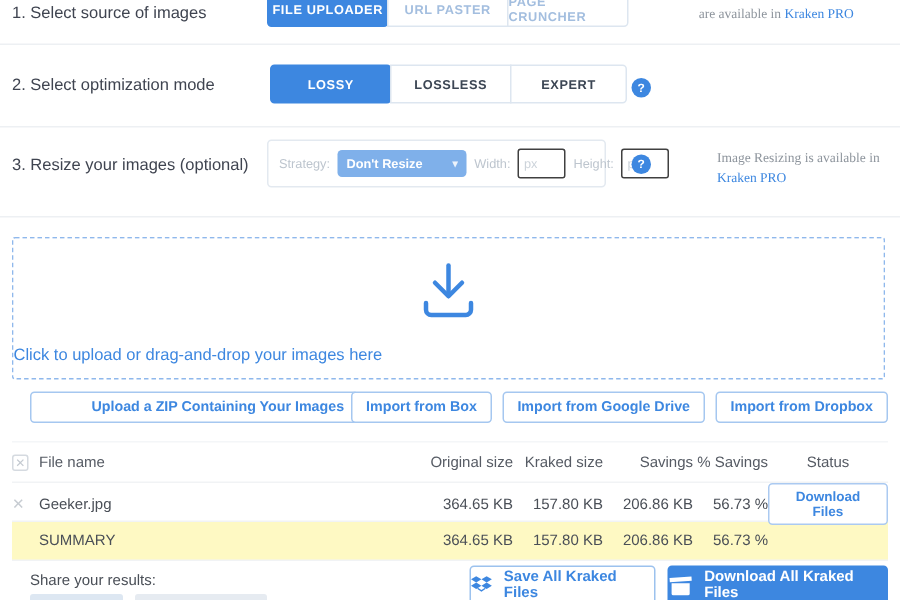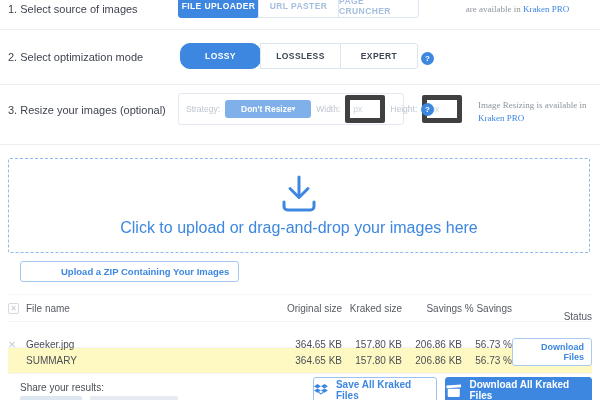--- a/index.html
+++ b/index.html
@@ -15,65 +15,65 @@
   .tab{box-sizing:border-box;display:flex;align-items:center;justify-content:center;
        font-size:8.5px;font-weight:bold;letter-spacing:.4px;background:#fff;
        border:1px solid #dde6f0;color:#a3bedf;margin-left:-1px;cursor:pointer;}
   .tab:first-child{margin-left:0;border-radius:3px 0 0 3px;}
   .tab:last-child{border-radius:0 3px 3px 0;}
   .tab.active{background:var(--accent);border-color:var(--accent);color:#fff;border-radius:3px;}
   .src-tabs{left:178px;top:-6px;}
   .src-tabs .tab{width:81px;height:24px;}
   .mode-tabs{left:180px;top:43px;}
   .mode-tabs .tab{height:26px;color:#3c4654;}
-  .mode-tabs .tab.active{color:#fff;border-radius:10px;}
+  .mode-tabs .tab.active{color:#fff;}
 
   .pro-note{position:absolute;font-size:9px;color:#8e959d;line-height:13px;font-family:Liberation Serif, serif;}
   .pro-link{color:var(--accent);cursor:pointer;}
 
   .help{position:absolute;width:13px;height:13px;border-radius:50%;background:var(--accent);
         color:#fff;font-size:8px;font-weight:bold;display:flex;align-items:center;
         justify-content:center;cursor:pointer;}
 
   
   .resize-box{position:absolute;left:178px;top:93px;width:226px;height:32px;box-sizing:border-box;
         border:1px solid #e3e9f0;border-radius:3px;display:flex;align-items:center;
         padding:0 7px;gap:5px;background:#fff;}
   .ctl-label{font-size:8.5px;color:#bdc5ce;white-space:nowrap;}
   .strategy-select{background:var(--accent-light);color:#fff;font-size:8.5px;font-weight:bold;
-        padding:4px 16px;border-radius:3px;display:flex;align-items:center;gap:0;cursor:pointer;
+        padding:4px 6px;border-radius:3px;display:flex;align-items:center;gap:20px;cursor:pointer;
         white-space:nowrap;}
   .caret{font-size:7px;opacity:.85;}
-  .px-input{width:24px;height:18px;border:5px solid #404040;border-radius:2px;font-size:8.5px;
+  .px-input{width:24px;height:18px;border:1px solid #404040;border-radius:2px;font-size:8.5px;
         color:#9aa2ab;padding:0 3px;font-family:"Liberation Sans",sans-serif;}
   .px-input::placeholder{color:#ccd3da;}
 
   
   .dropzone{position:absolute;left:8px;top:158px;width:582px;height:95px;box-sizing:border-box;
         border:1px dashed #8fb8ec;border-radius:2px;cursor:pointer;background:#fff;}
   .dz-icon{position:absolute;left:50%;top:15px;transform:translateX(-50%);}
   .dz-icon svg{stroke:var(--accent);}
-  .dz-text{position:absolute;top:60px;width:100%;text-align:center;font-size:16px;
+  .dz-text{position:absolute;top:72px;width:100%;text-align:left;font-size:11px;
         color:var(--accent);}
 
   
   .obtn{box-sizing:border-box;height:21px;display:flex;align-items:center;background:#fff;
         border:1px solid #a5c7f0;border-radius:3px;color:var(--accent);font-size:9.5px;
         font-weight:bold;padding:0 9px;cursor:pointer;white-space:nowrap;}
   .zip-btn{position:absolute;left:20px;top:261px;padding-left:40px;}
   .import-group{position:absolute;right:8px;top:261px;display:flex;gap:7px;}
 
   
   .tbl{position:absolute;left:8px;top:294px;width:584px;}
   .trow{display:grid;grid-template-columns:18px 236px 80px 60px 60px 50px 80px;
         align-items:center;height:25px;border-bottom:1px solid #f1f3f5;font-size:10px;
         color:#4a4f57;}
   .thead{height:26px;color:#565b64;border-top:1px solid #f4f6f8;}
   .cell-r{text-align:right;}
-  .cell-c{text-align:right;margin-top:16px;}
+  .cell-c{text-align:center;}
   .sum-row{background:#fef9c3;}
   .x-box{width:11px;height:11px;box-sizing:border-box;border:1px solid #d5dae0;border-radius:2px;
         color:#c3c9d0;font-size:8px;line-height:9px;text-align:center;cursor:pointer;}
   .x-plain{color:#c7ccd2;font-size:10px;cursor:pointer;}
   .dl-btn{display:inline-block;font-size:9px;font-weight:bold;color:var(--accent);
         border:1px solid #abcaf1;border-radius:3px;background:#fff;padding:3px 7px;cursor:pointer;}
 
   
   .share-label{position:absolute;left:20px;top:382px;font-size:10px;color:#4a4f57;}
   .share-ph{position:absolute;top:396px;height:9px;border-radius:2px;cursor:pointer;}
@@ -139,20 +139,25 @@
       <svg width="46" height="40" viewBox="0 0 46 40" fill="none" stroke-width="3" stroke-linecap="round" stroke-linejoin="round">
         <path d="M23 3v19"></path>
         <path d="M14 14.5l9 9 9-9"></path>
         <path d="M8 28v4.5a3.5 3.5 0 0 0 3.5 3.5h23a3.5 3.5 0 0 0 3.5-3.5V28"></path>
       </svg>
     </div>
     <div class="dz-text">Click to upload or drag-and-drop your images here</div>
   </div>
 
   <div class="obtn zip-btn">Upload a ZIP Containing Your Images</div>
+  <div class="import-group">
+    <div class="obtn">Import from Box</div>
+    <div class="obtn">Import from Google Drive</div>
+    <div class="obtn">Import from Dropbox</div>
+  </div>
 
   <div class="tbl">
     <div class="trow thead">
       <span class="x-box">✕</span>
       <span>File name</span>
       <span class="cell-r">Original size</span>
       <span class="cell-r">Kraked size</span>
       <span class="cell-r">Savings</span>
       <span class="cell-r">% Savings</span>
       <span class="cell-c">Status</span>

